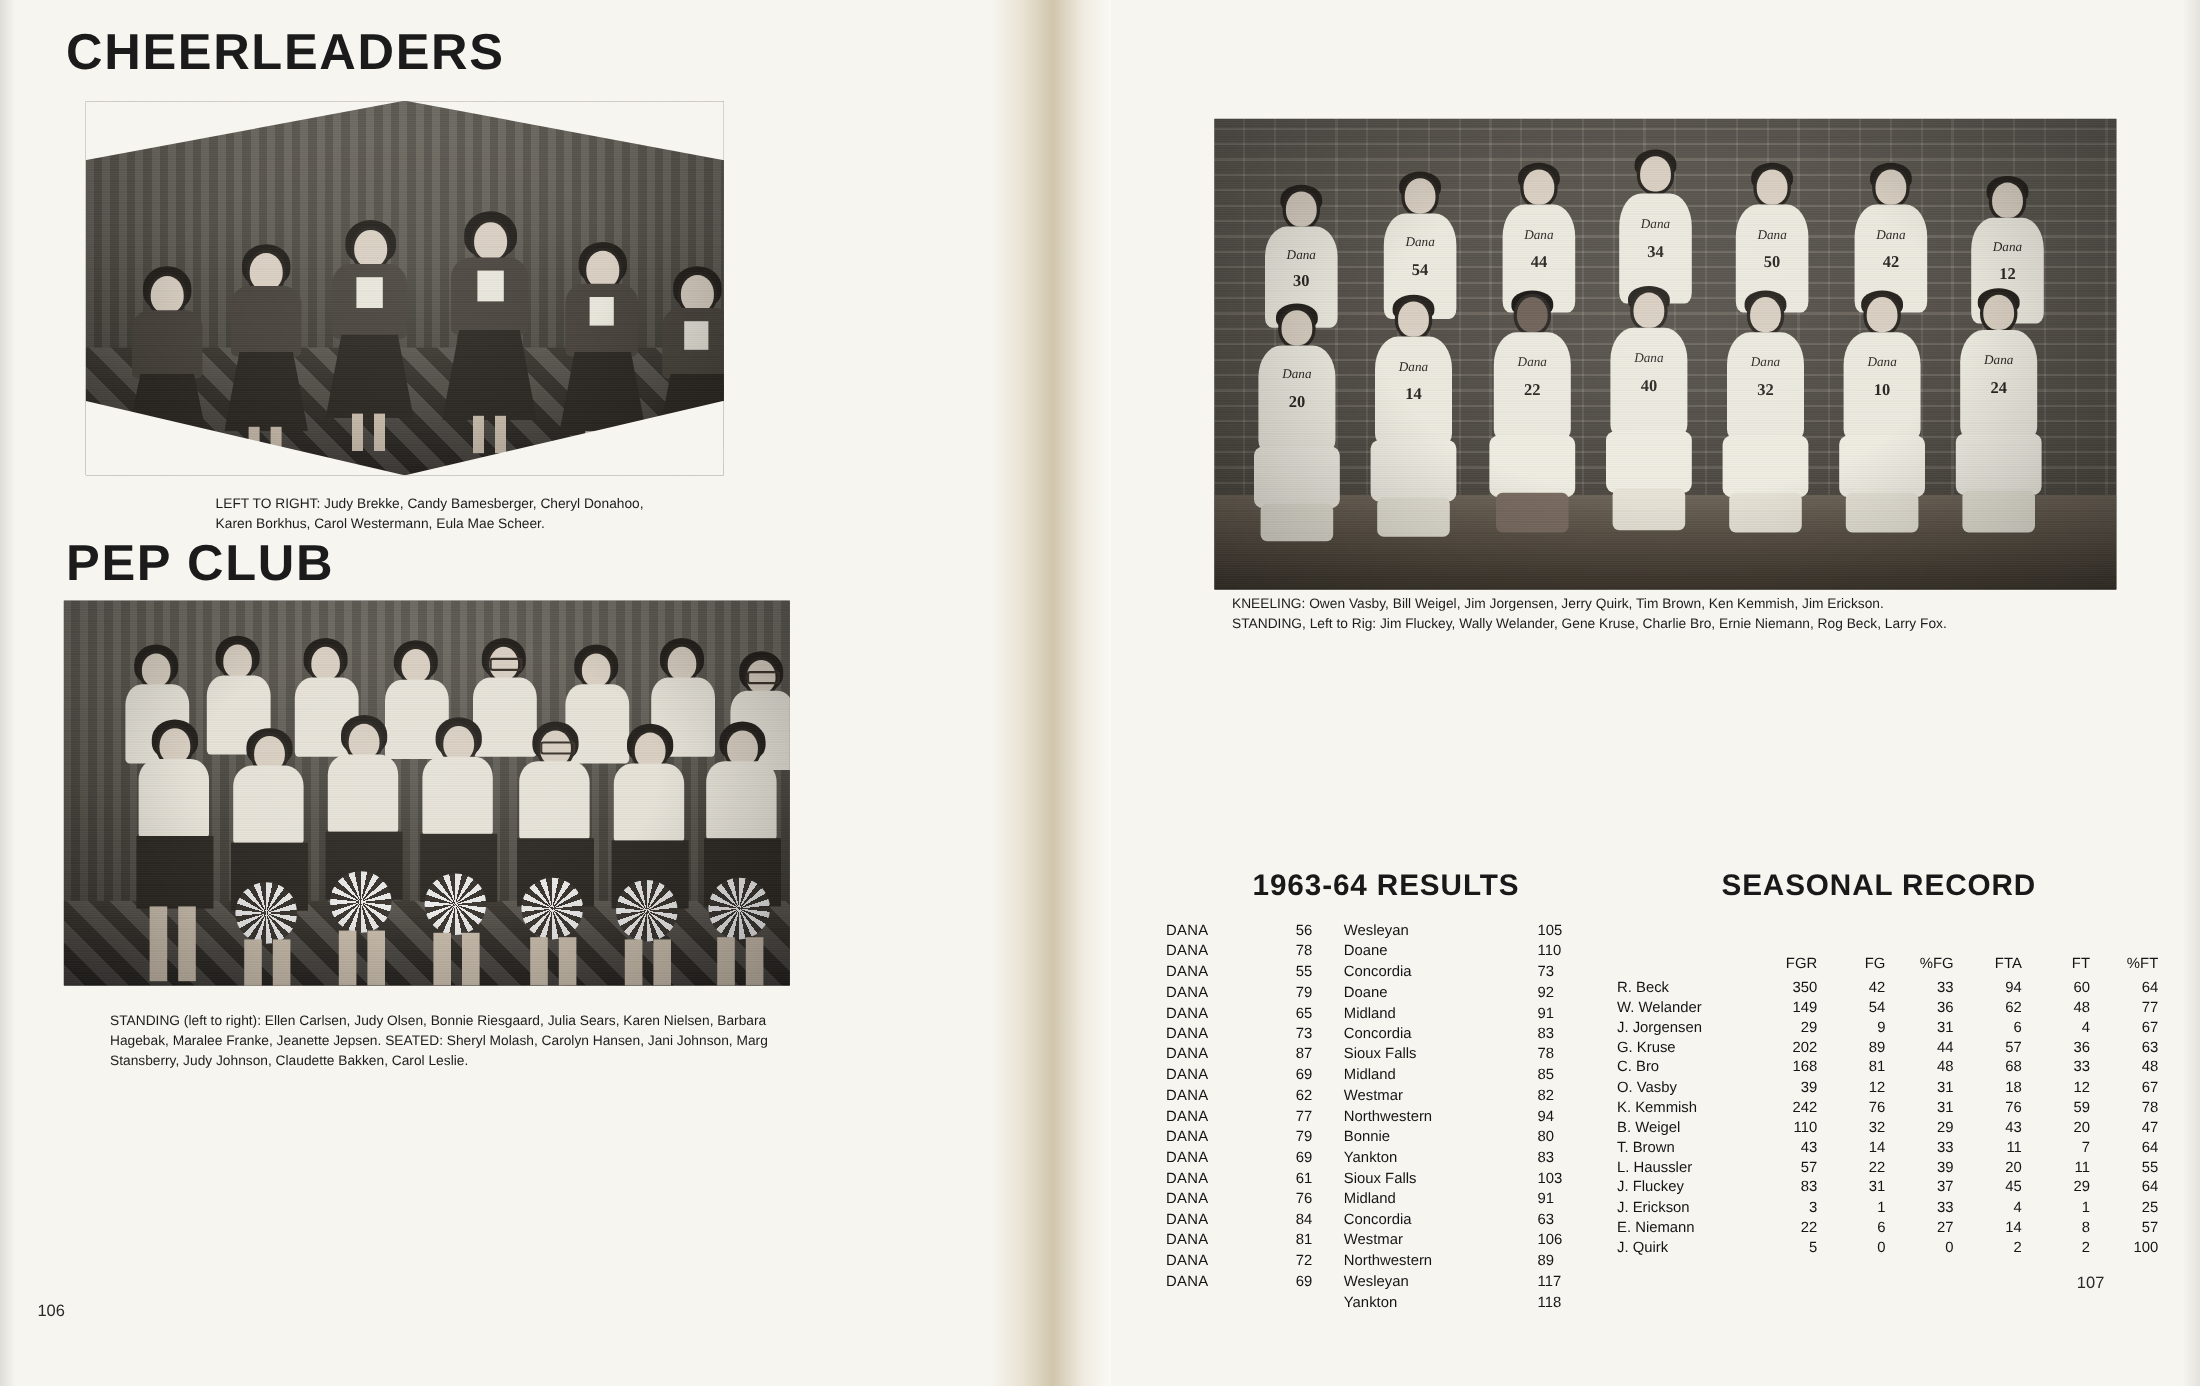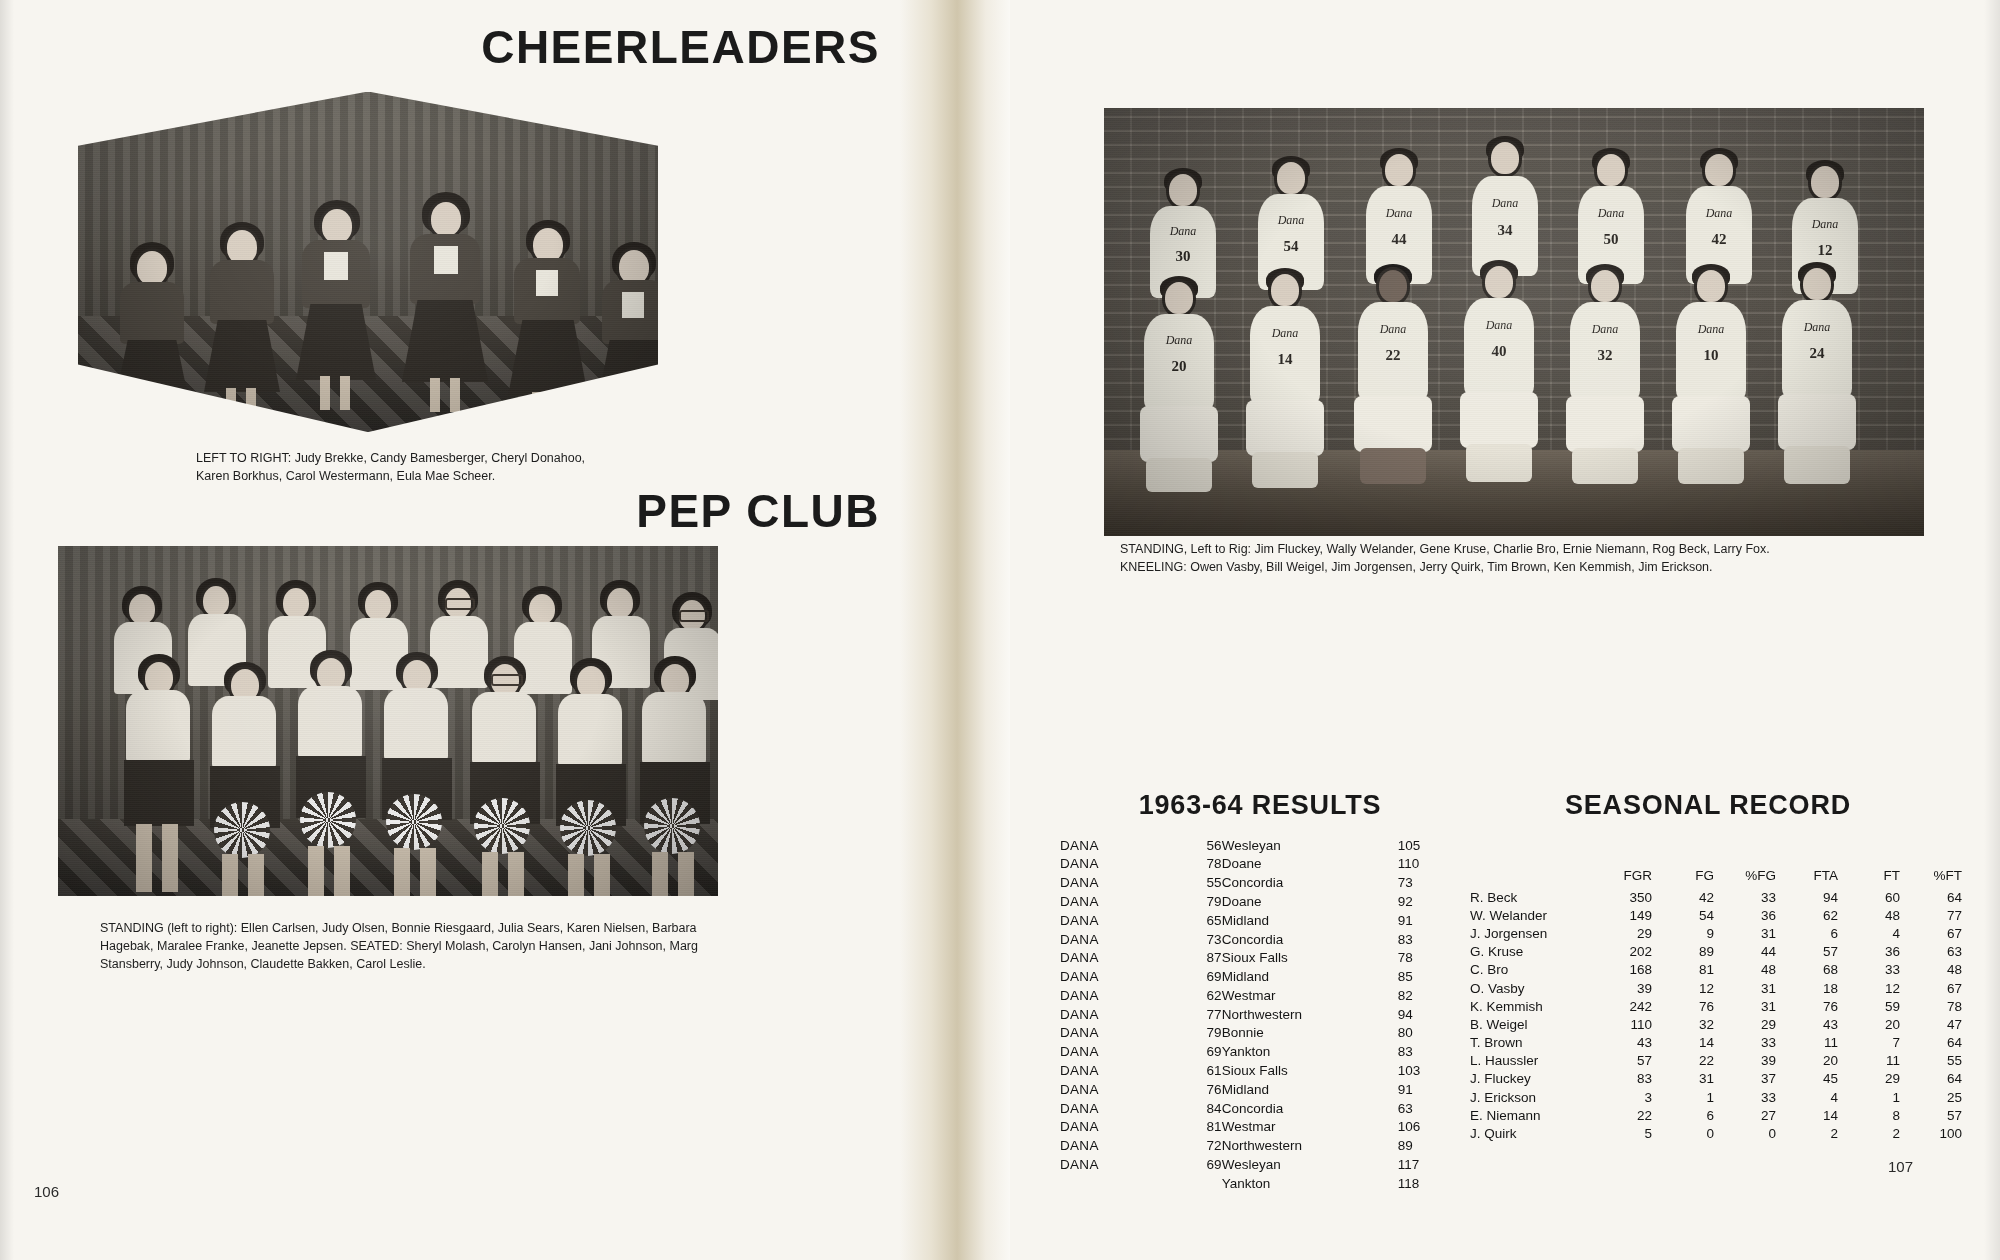--- a/index.html
+++ b/index.html
@@ -52,21 +52,21 @@
     background: linear-gradient(to left, rgba(0,0,0,0.08), rgba(0,0,0,0));
   }
 
   
   h1.section-title {
     margin: 0;
     font-weight: bold;
     letter-spacing: 1.5px;
     color: #1b1b1b;
     font-size: 46px;
-    text-align: right;
+    text-align: left;
   }
   .title-cheerleaders {
     position: absolute; left: 60px; top: 20px; width: 820px;
   }
   .title-pep {
     position: absolute; left: 60px; top: 484px; width: 820px;
   }
   .title-varsity {
     position: absolute; left: 1000px; top: 42px; width: 940px;
   }
@@ -245,21 +245,21 @@
     font-size: 13.5px;
     color: #151515;
   }
   .results-table {
     position: absolute;
     left: 1060px; top: 836px;
     width: 400px;
   }
   .results-table td { padding: 0px 0 0.6px 0; height: 18.2px; }
   .results-table td.dana { width: 86px; letter-spacing: .3px; }
-  .results-table td.our { width: 70px; text-align: right; }
+  .results-table td.our { width: 70px; text-align: center; }
   .results-table td.opp { width: 170px; text-align: left; }
   .results-table td.their { width: 60px; text-align: left; }
 
   .record-table {
     position: absolute;
     left: 1470px; top: 818px; margin-top: 48px;
   }
   .record-table th {
     font-weight: normal;
     font-size: 13.5px;
@@ -607,22 +607,22 @@
       </div>
       <div style="position:absolute;left:10px;top:136px;width:78px;height:56px;background:#efece2;border-radius:8px;"></div>
       <div style="position:absolute;left:16px;top:188px;width:66px;height:38px;background:#e7e3d7;border-radius:6px;"></div>
     </div>
 
     <div class="vignette"></div>
     <div class="grain"></div>
   </div>
 
   <div class="caption cap-varsity">
+    <div>KNEELING: Owen Vasby, Bill Weigel, Jim Jorgensen, Jerry Quirk, Tim Brown, Ken Kemmish, Jim Erickson.</div>
     <div>STANDING, Left to Rig: Jim Fluckey, Wally Welander, Gene Kruse, Charlie Bro, Ernie Niemann, Rog Beck, Larry Fox.</div>
-    <div>KNEELING: Owen Vasby, Bill Weigel, Jim Jorgensen, Jerry Quirk, Tim Brown, Ken Kemmish, Jim Erickson.</div>
   </div>
 
   <div class="stats-headings">
     <div class="results-title-wrap">
       <h2 class="stats-title">1963-64 RESULTS</h2>
     </div>
     <div class="record-title-wrap">
       <h2 class="stats-title">SEASONAL RECORD</h2>
     </div>
   </div>

